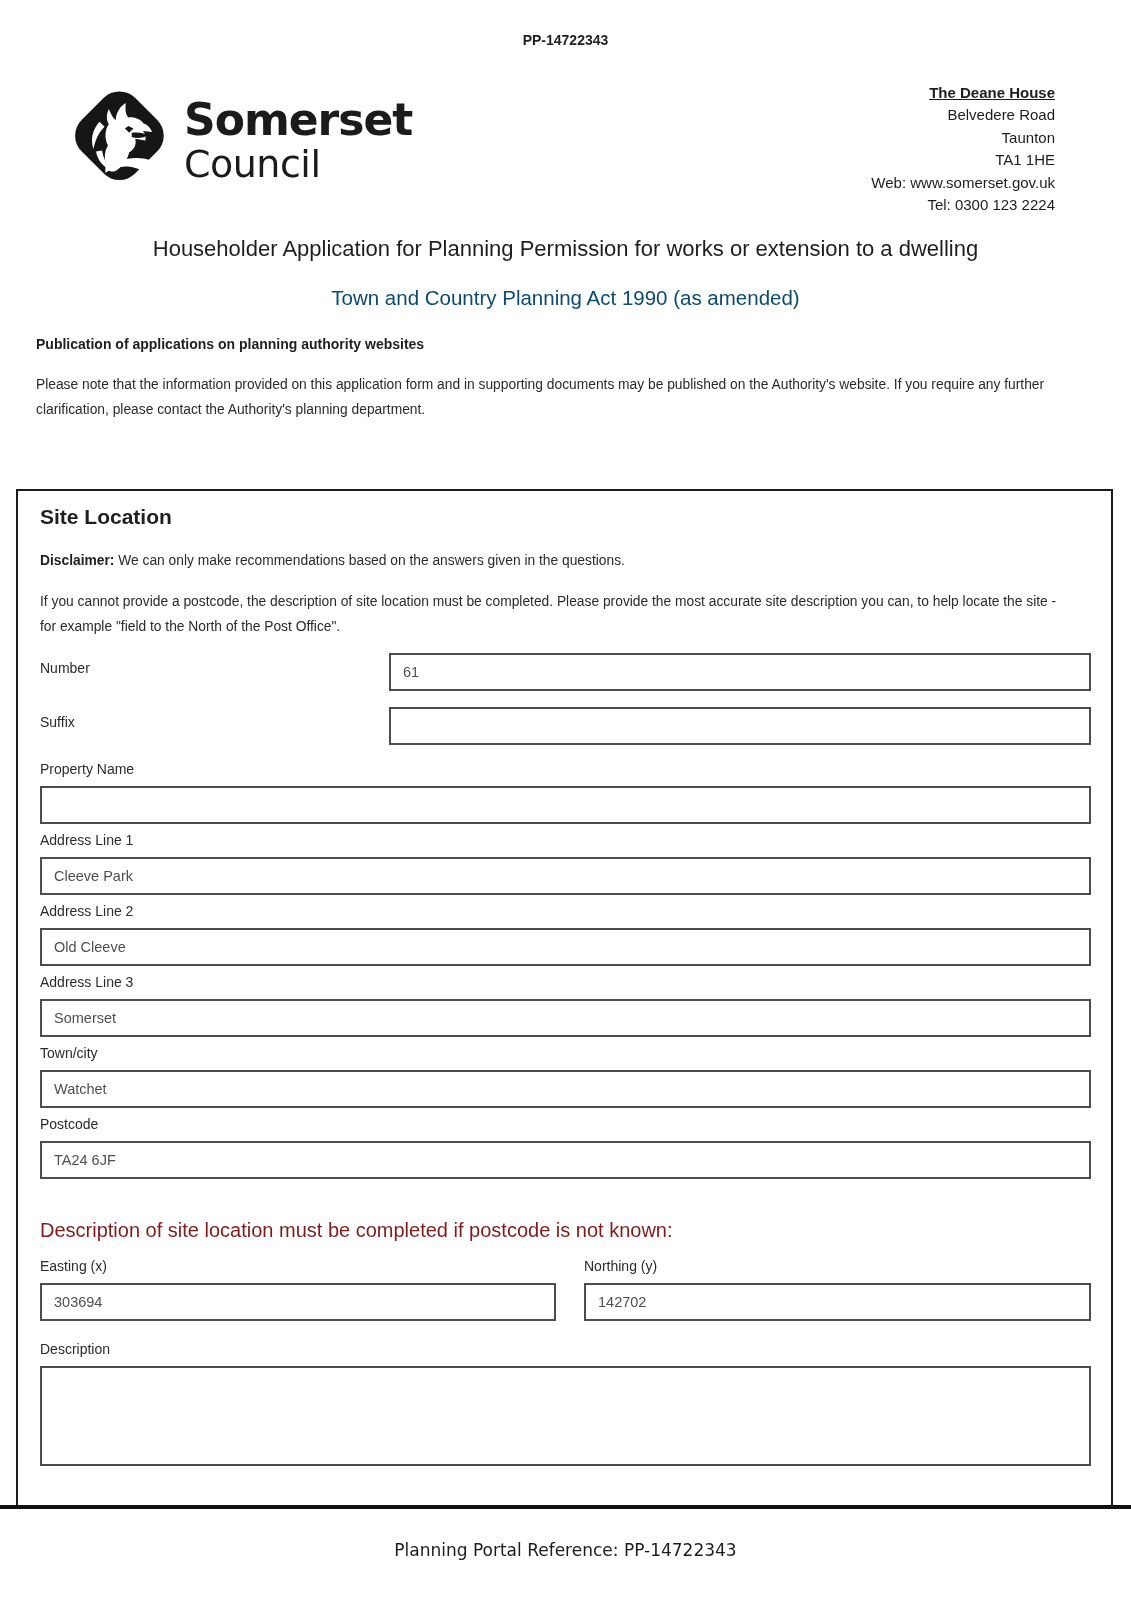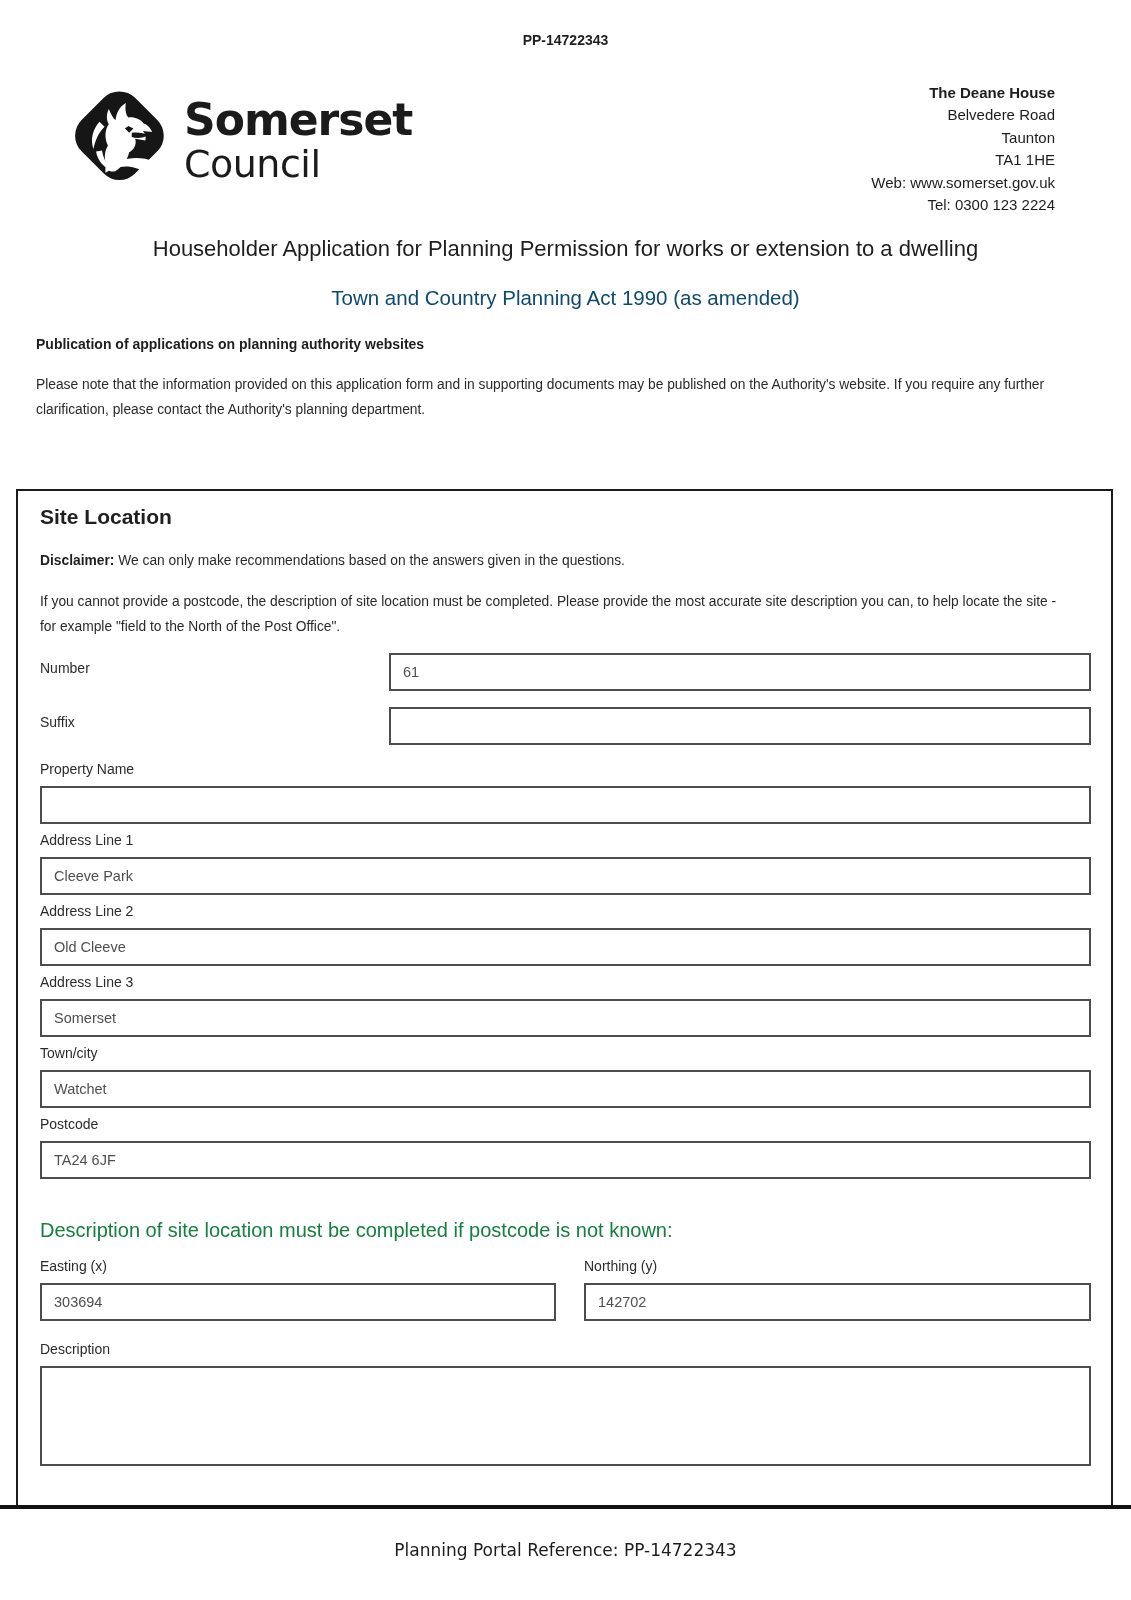--- a/index.html
+++ b/index.html
@@ -22,21 +22,21 @@
     display:flex;justify-content:space-between;align-items:flex-start;
   }
   .logo{display:flex;align-items:center;gap:14px;}
   .logo-mark{width:102px;height:106px;display:block;}
   .logo-text{font-family:"DejaVu Sans", sans-serif;color:#1b1b1b;line-height:1;margin-top:6px;}
   .logo-line1{font-size:44px;font-weight:800;letter-spacing:-1px;}
   .logo-line2{font-size:38px;font-weight:400;letter-spacing:-0.5px;margin-top:3px;}
   .addr{
     text-align:right;font-size:15px;line-height:22.4px;color:#1d1d1d;margin-top:-2px;
   }
-  .addr .addr-name{font-weight:bold;}
+  .addr .addr-name{font-weight:bold;text-decoration:underline;}
   
   .doc-title{
     position:absolute;top:236px;left:0;width:100%;
     text-align:center;font-size:22px;font-weight:400;color:#1e1e1e;
   }
   .doc-subtitle{
     position:absolute;top:286px;left:0;width:100%;
     text-align:center;font-size:20.5px;font-weight:400;color:#0c4a6e;
   }
   .pub-heading{
@@ -68,21 +68,21 @@
   .row-stacked{margin-bottom:8px;}
   .row-stacked .f-label{display:block;margin-bottom:9px;}
   .f-label{font-size:14px;color:#2b2b2b;}
   .f-input{
     display:block;width:100%;height:38px;box-sizing:border-box;
     border:2px solid #4d4d4d;border-radius:0;background:#fff;
     padding:5px 12px;font-family:"Liberation Sans", sans-serif;
     font-size:14.5px;color:#4f4f4f;outline:none;
   }
   .desc-heading{
-    margin:40px 0 0 0;font-size:20px;font-weight:400;color:#15803d;
+    margin:40px 0 0 0;font-size:20px;font-weight:400;color:#7f1d1d;
   }
   .coord-grid{
     margin-top:16px;
     display:grid;grid-template-columns:516px 1fr;column-gap:28px;
   }
   .coord-grid .f-label{display:block;margin-bottom:9px;}
   .desc-row{margin-top:20px;}
   .desc-row .f-label{display:block;margin-bottom:9px;}
   .f-textarea{
     display:block;width:100%;height:100px;box-sizing:border-box;

